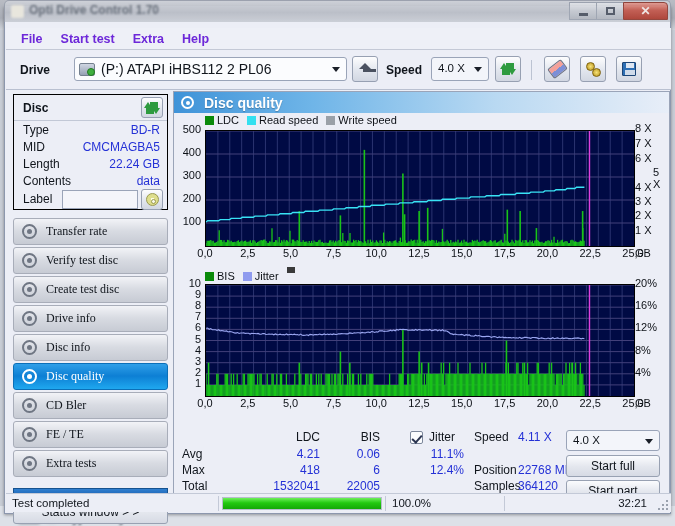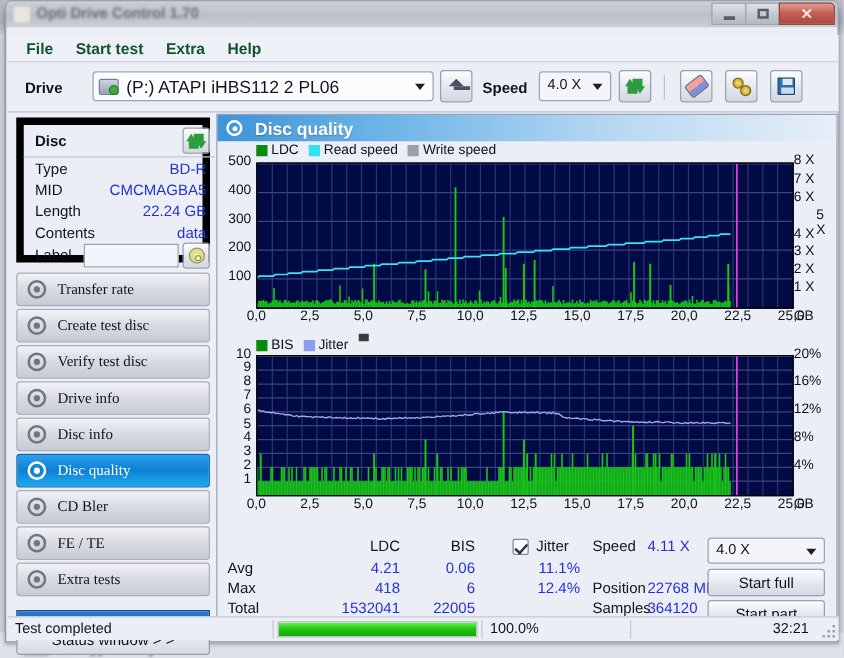--- a/index.html
+++ b/index.html
@@ -92,21 +92,21 @@
   .glyph-max { width: 9px; height: 8px; border: 2px solid #4b5361; }
   .glyph-close { color: #f0e6e4; font-size: 12px; font-weight: bold; line-height: 1; }
 
   
   .menubar {
     position: absolute; left: 1px; top: 22px; width: 665px; height: 22px;
     background: #eef0f7;
     display: flex; align-items: center; padding-left: 6px;
   }
   .menu-item {
-    font-size: 12.5px; color: #14532d; padding: 2px 9px; cursor: default;
+    font-size: 12.5px; color: #6d28d9; padding: 2px 9px; cursor: default;
     font-weight: 600;
   }
   .menu-sep {
     position: absolute; left: 1px; top: 43px; width: 665px; height: 1px;
     background: #c4c9d6;
   }
 
   
   .toolbar {
     position: absolute; left: 1px; top: 44px; width: 665px; height: 40px;
@@ -190,21 +190,21 @@
   .floppy:before{content:"";position:absolute;left:3px;top:0;width:8px;height:5px;background:#dfe7f2;}
   .floppy:after{content:"";position:absolute;left:2px;bottom:0;width:10px;height:5px;background:#cfdbea;}
 
   
   .sidebar {
     position: absolute; left: 2px; top: 85px; width: 164px; height: 404px;
     background: #eceef6;
   }
   .disc-panel {
     position: absolute; left: 6px; top: 3px; width: 155px; height: 116px;
-    background: #eceef6; border: 6px solid #000000;
+    background: #eceef6; border: 1px solid #000000;
   }
   .disc-head {
     position: absolute; left: 0; top: 0; width: 153px; height: 26px;
     border-bottom: 1px solid #c2c8d6;
   }
   .disc-head-lbl { position: absolute; left: 9px; top: 6px; font-size: 12px; font-weight: bold; color: #10151c;}
   .disc-refresh {
     position: absolute; right: 4px; top: 2px; width: 22px; height: 21px;
     background: linear-gradient(#fdfdfe, #e2e6ee 55%, #d2d7e2);
     border: 1px solid #97a0b2; border-radius: 3px;
@@ -471,25 +471,25 @@
         </div>
       </div>
 
       <div class="navlist">
         <div class="navitem">
           <div class="nav-ico"></div>
           <div class="nav-lbl">Transfer rate</div>
         </div>
         <div class="navitem">
           <div class="nav-ico"></div>
-          <div class="nav-lbl">Create test disc</div>
+          <div class="nav-lbl">Verify test disc</div>
         </div>
         <div class="navitem">
           <div class="nav-ico"></div>
-          <div class="nav-lbl">Verify test disc</div>
+          <div class="nav-lbl">Create test disc</div>
         </div>
         <div class="navitem">
           <div class="nav-ico"></div>
           <div class="nav-lbl">Drive info</div>
         </div>
         <div class="navitem">
           <div class="nav-ico"></div>
           <div class="nav-lbl">Disc info</div>
         </div>
         <div class="navitem sel">

